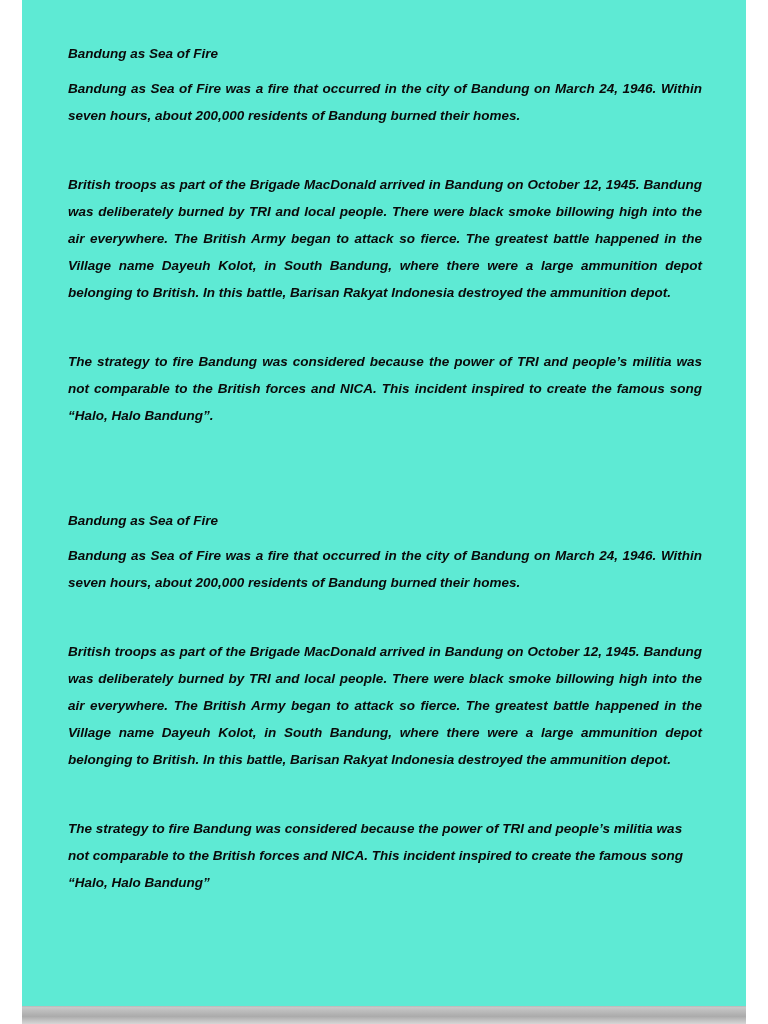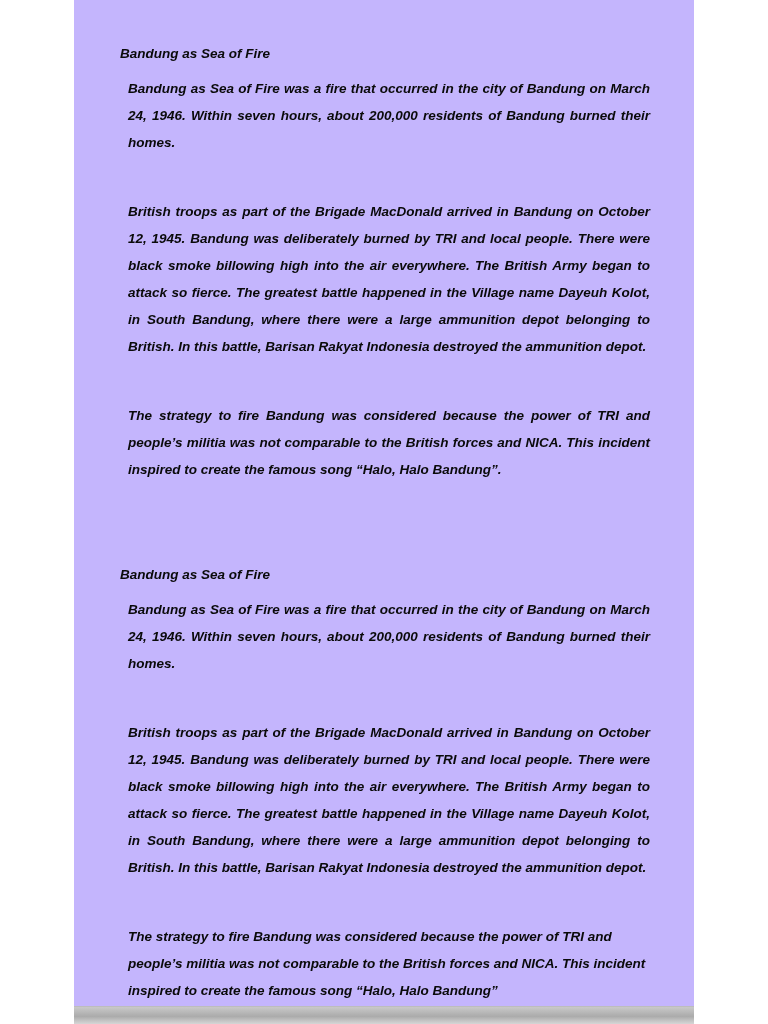--- a/index.html
+++ b/index.html
@@ -4,24 +4,24 @@
 <style>
   * { margin: 0; padding: 0; box-sizing: border-box; }
 
   html, body {
     background: #ffffff;
     font-family: "Liberation Sans", sans-serif;
   }
 
   .page {
     position: relative;
-    width: 620px;
+    width: 724px;
     height: 1024px;
     margin: 0 auto;
-    background: #c4b5fd;
+    background: #5eead4;
     overflow: hidden;
   }
 
   .content {
     padding: 40px 44px 0 46px;
     color: #0a0a0a;
   }
 
   .title {
     font-size: 13.5px;
@@ -31,21 +31,21 @@
     margin: 0 0 8px 0;
     color: #0a0a0a;
   }
 
   .para {
     font-size: 13.5px;
     font-weight: bold;
     font-style: italic;
     line-height: 27px;
     text-align: justify;
-    margin: 0 0 42px 8px;
+    margin: 0 0 42px 0;
     color: #0a0a0a;
   }
 
   .para.left {
     text-align: left;
   }
 
   .block-2 {
     margin-top: 78px;
   }

